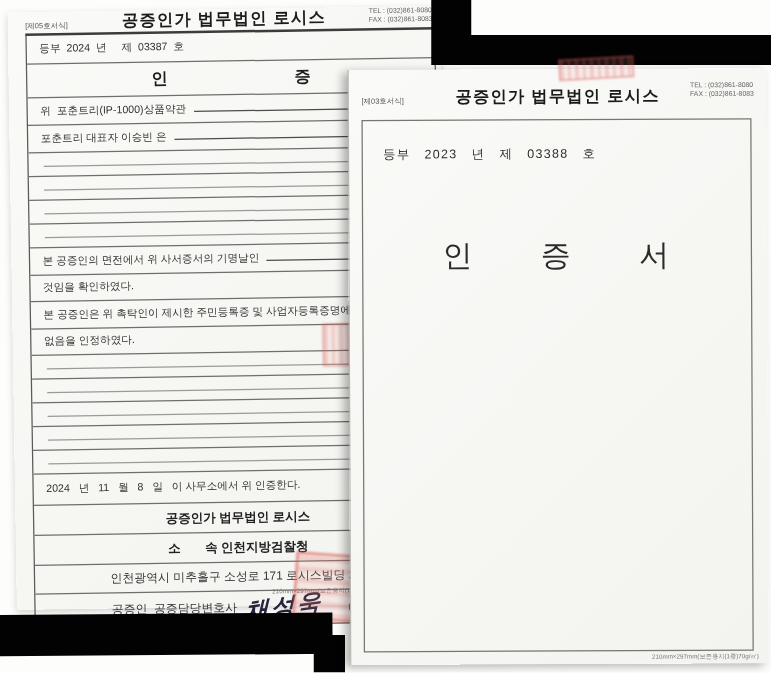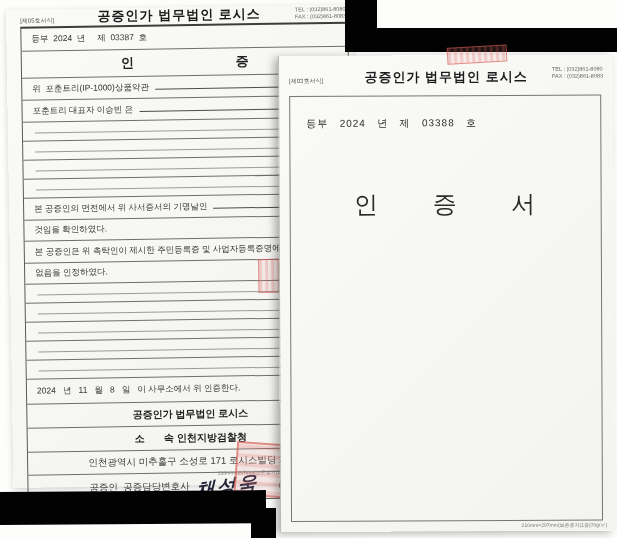--- a/index.html
+++ b/index.html
@@ -165,18 +165,18 @@
     </div>
 
   <div class="hdr" style="top:14px;">
     <span class="form-code" style="left:10px;">[제03호서식]</span>
     <span class="hdr-title">공증인가 법무법인 로시스</span>
     <span class="telfax" style="right: 10px; top: -3px; white-space: pre;">TEL : (032)861-8080
 FAX : (032)861-8083</span>
   </div>
 
   <div class="rbox">
-    <span class="reg-line">등부   2024   년   제   03388   호</span>
+    <span class="reg-line">등부   2023   년   제   03388   호</span>
     <span class="cert-title">인 증 서</span>
   </div>
 
   <div class="tiny-footer" style="right:8px;top:467px;">210mm×297mm(보존용지(1종)70g/㎡)</div>
 </div>
 
 </body></html>

